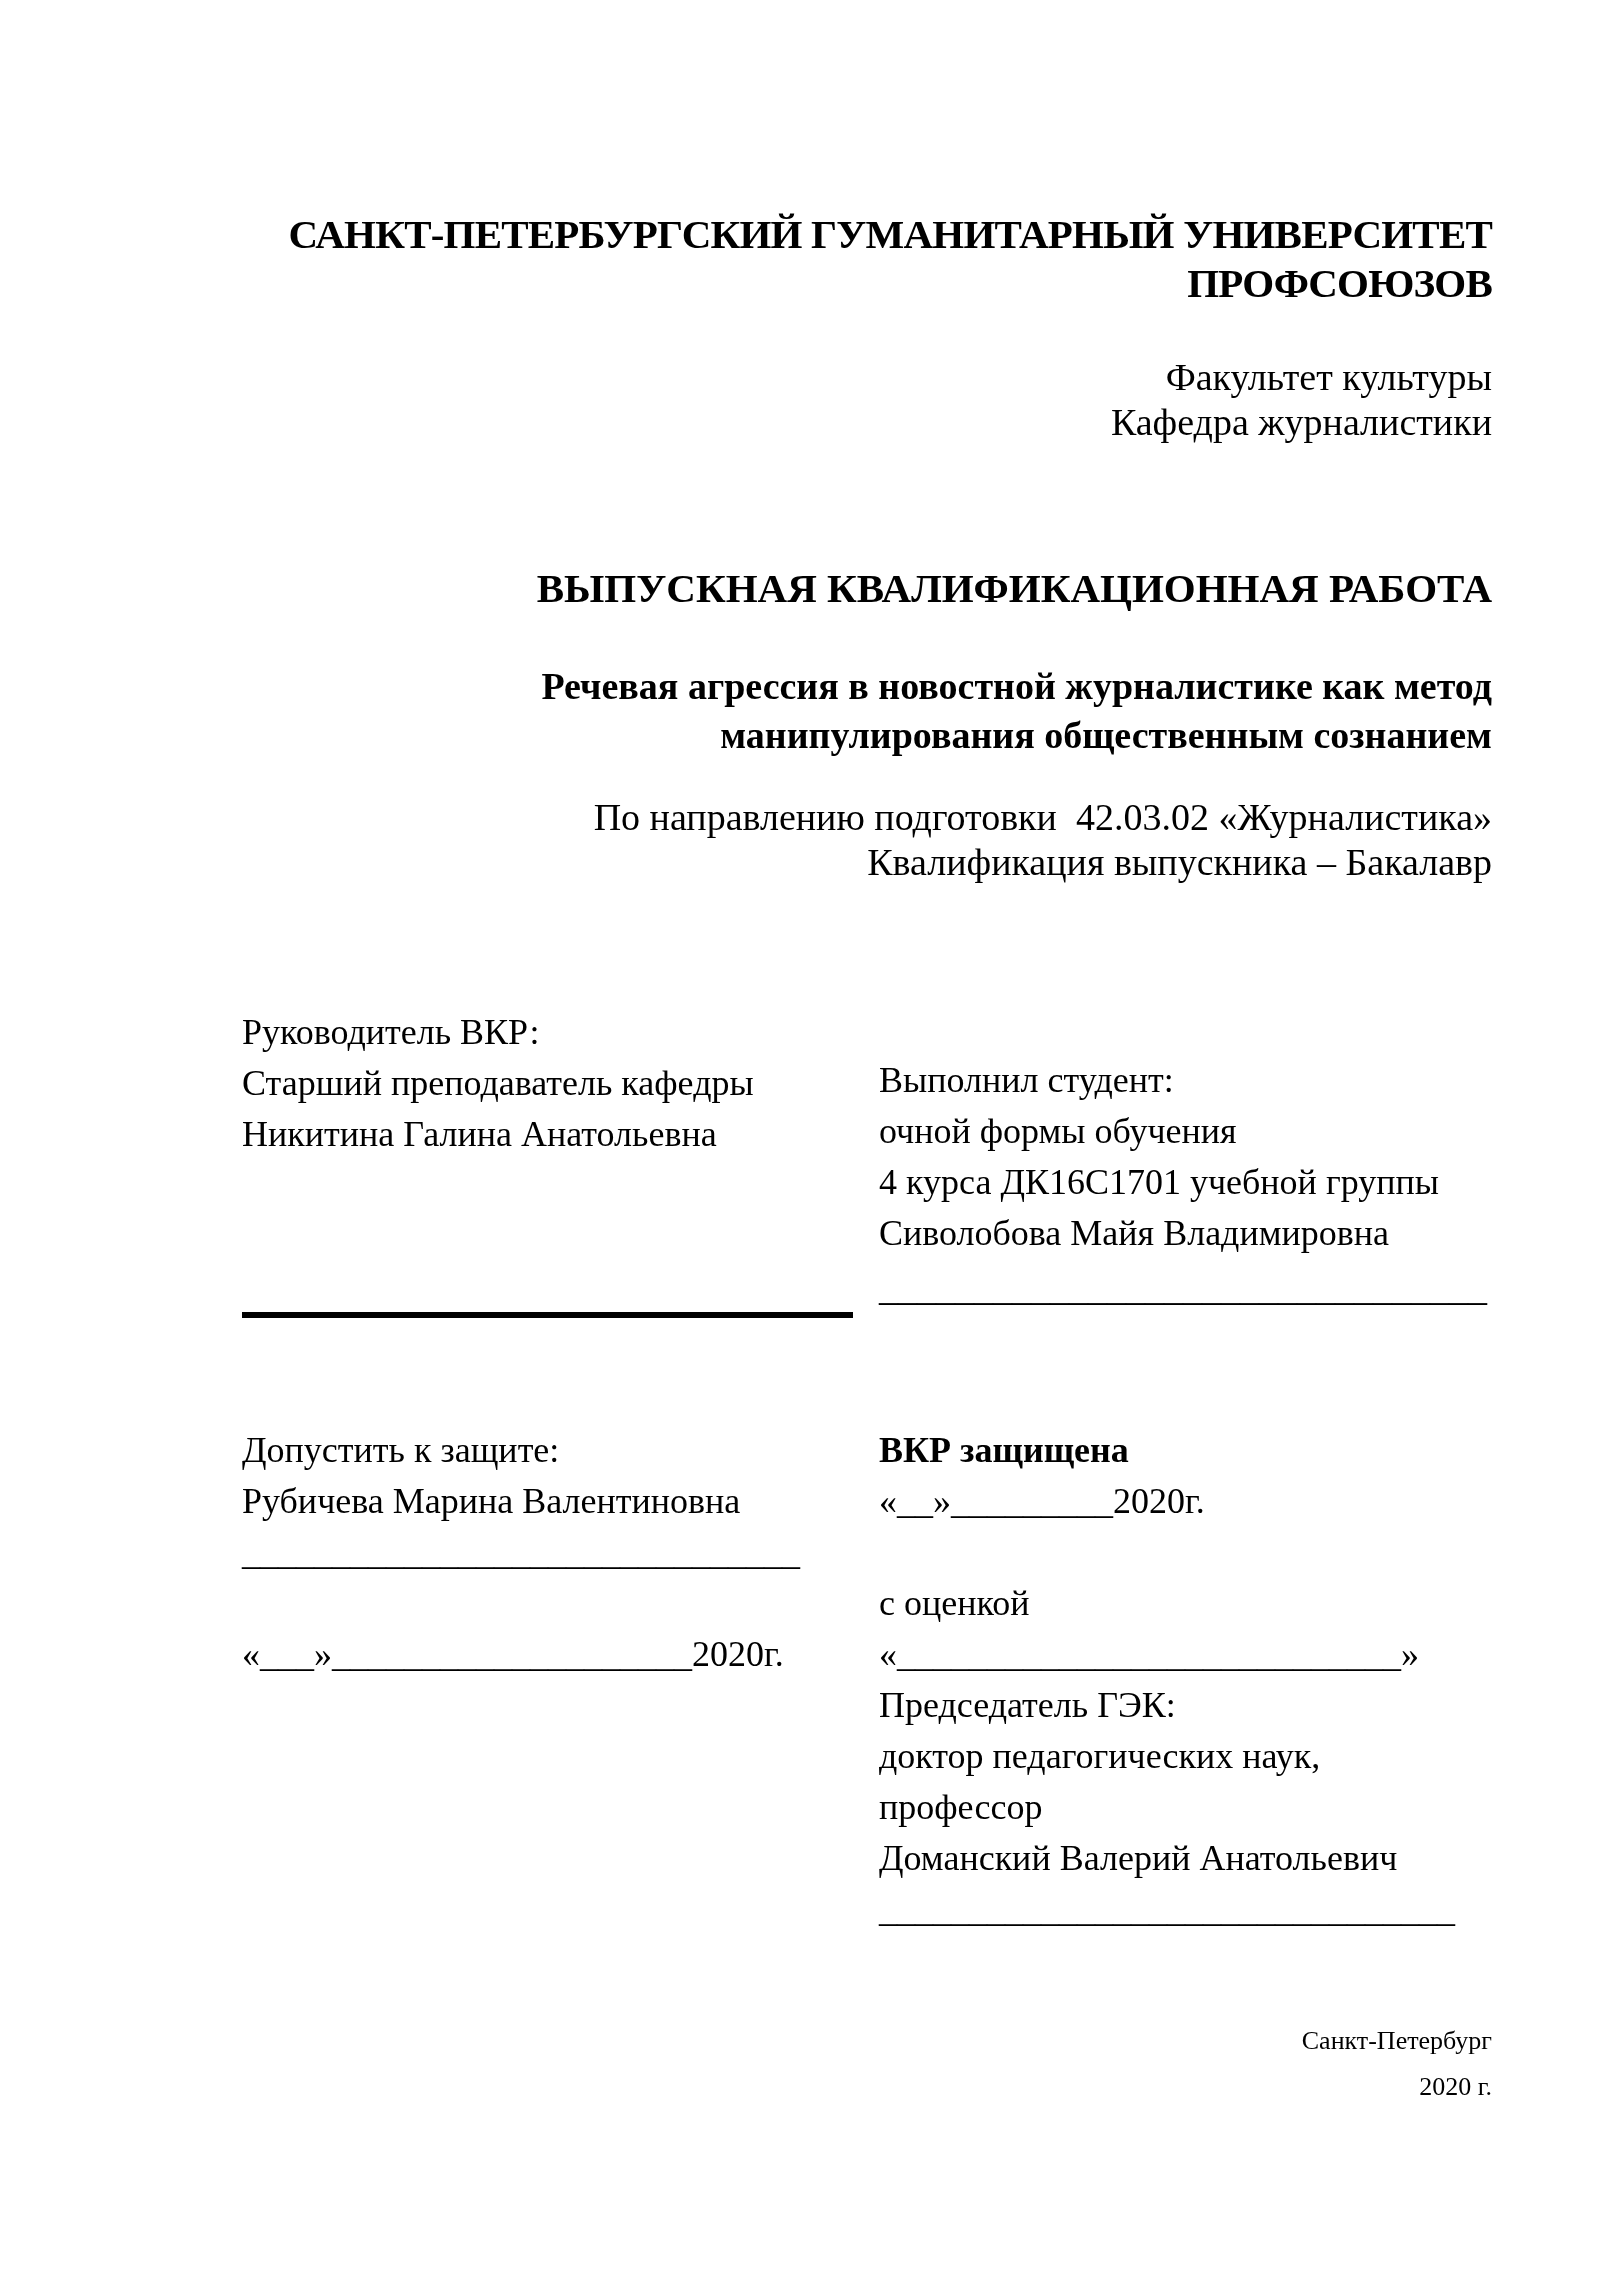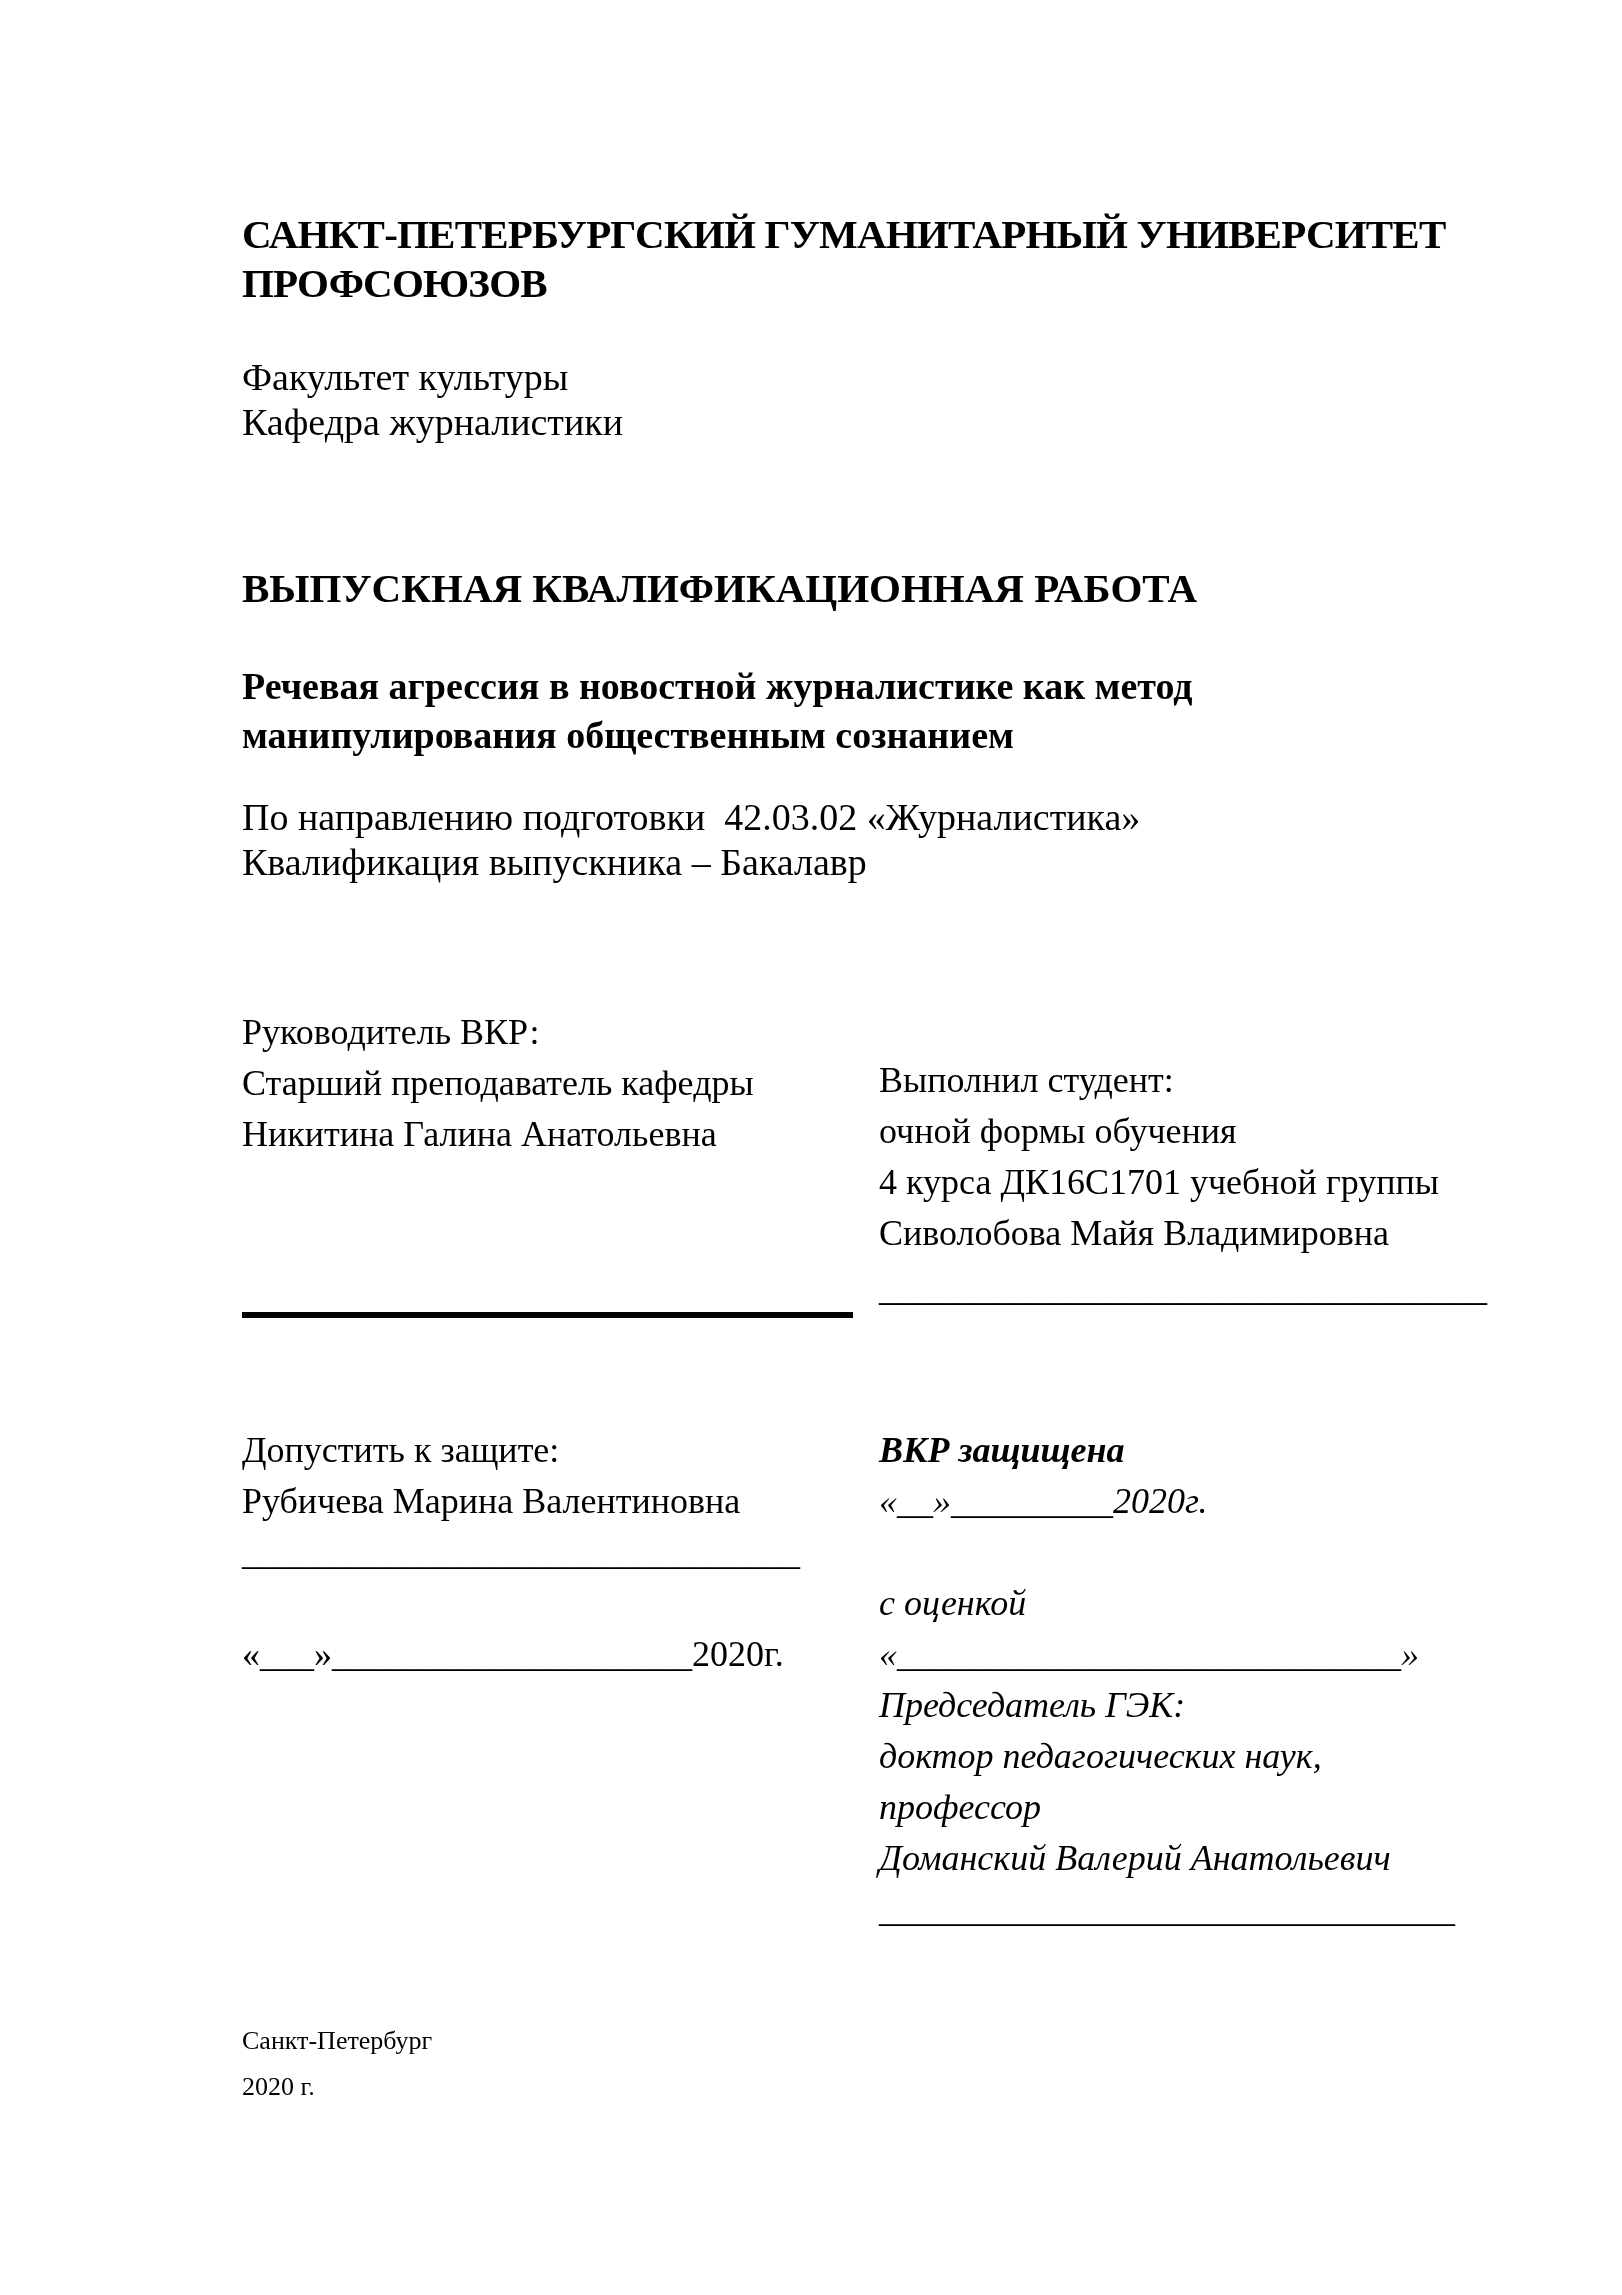--- a/index.html
+++ b/index.html
@@ -16,21 +16,21 @@
     color: #000000;
   }
   .content {
     position: absolute;
     left: 242px;
     top: 0;
     width: 1250px;
     height: 100%;
   }
   .abs { position: absolute; }
-  .centered { width: 100%; text-align: left; }
+  .centered { width: 100%; text-align: right; }
   .line, .row { white-space: pre-wrap; }
 
   .univ-title {
     top: 210px;
     font-weight: bold;
     font-size: 41px;
     line-height: 49px;
     letter-spacing: -0.8px;
   }
   .dept-block {
@@ -64,21 +64,21 @@
   .col-right-1 { left: 637px; top: 1007px; width: 628px; margin-top: 48px; }
   .sig-right-1 { left: 637px; top: 1262px; width: 628px; font-size: 38px; line-height: 51px; }
   .rule-left {
     left: 0;
     top: 1312px;
     width: 611px;
     height: 6.3px;
     background: #000000;
   }
   .col-left-2  { left: 0;     top: 1425px; width: 628px; }
-  .col-right-2 { left: 637px; top: 1425px; width: 628px; font-style: italic; }
+  .col-right-2 { left: 637px; top: 1425px; width: 628px; }
   .bold-row { font-weight: bold; }
   .footer-block {
     top: 2018px;
     font-size: 26px;
     line-height: 46px;
   }
 </style>
 </head>
 <body>
 

